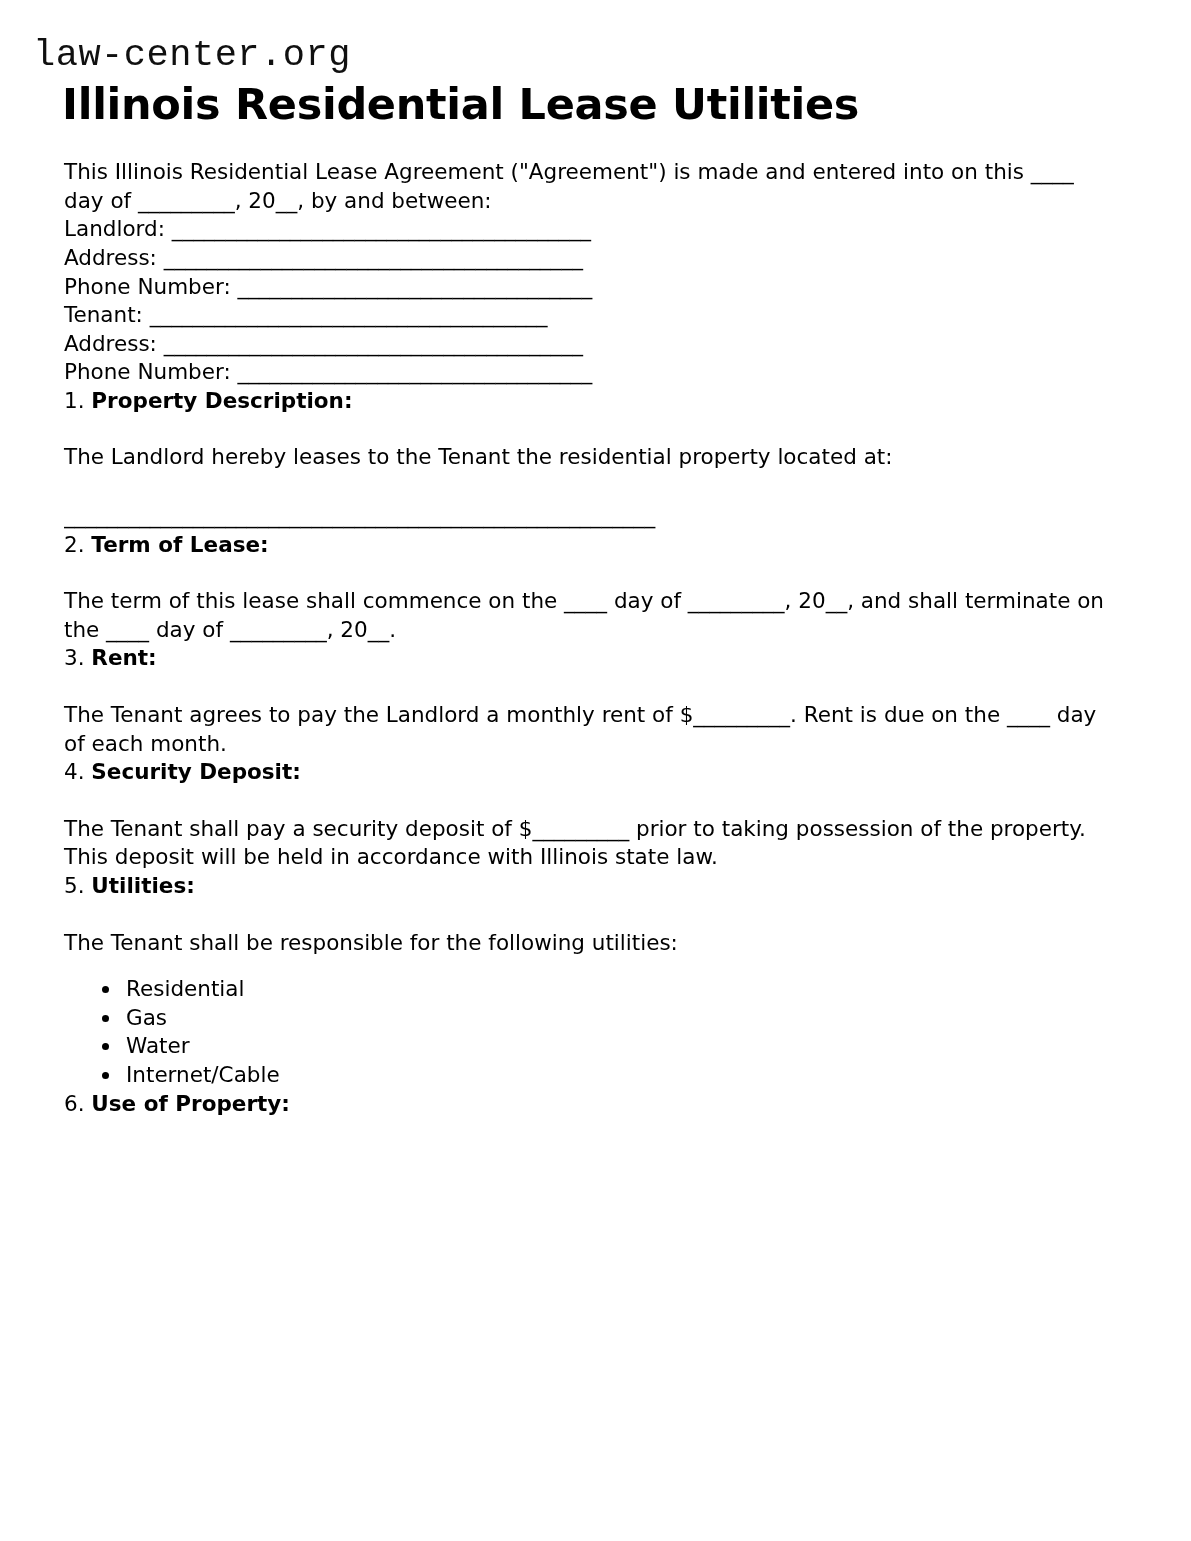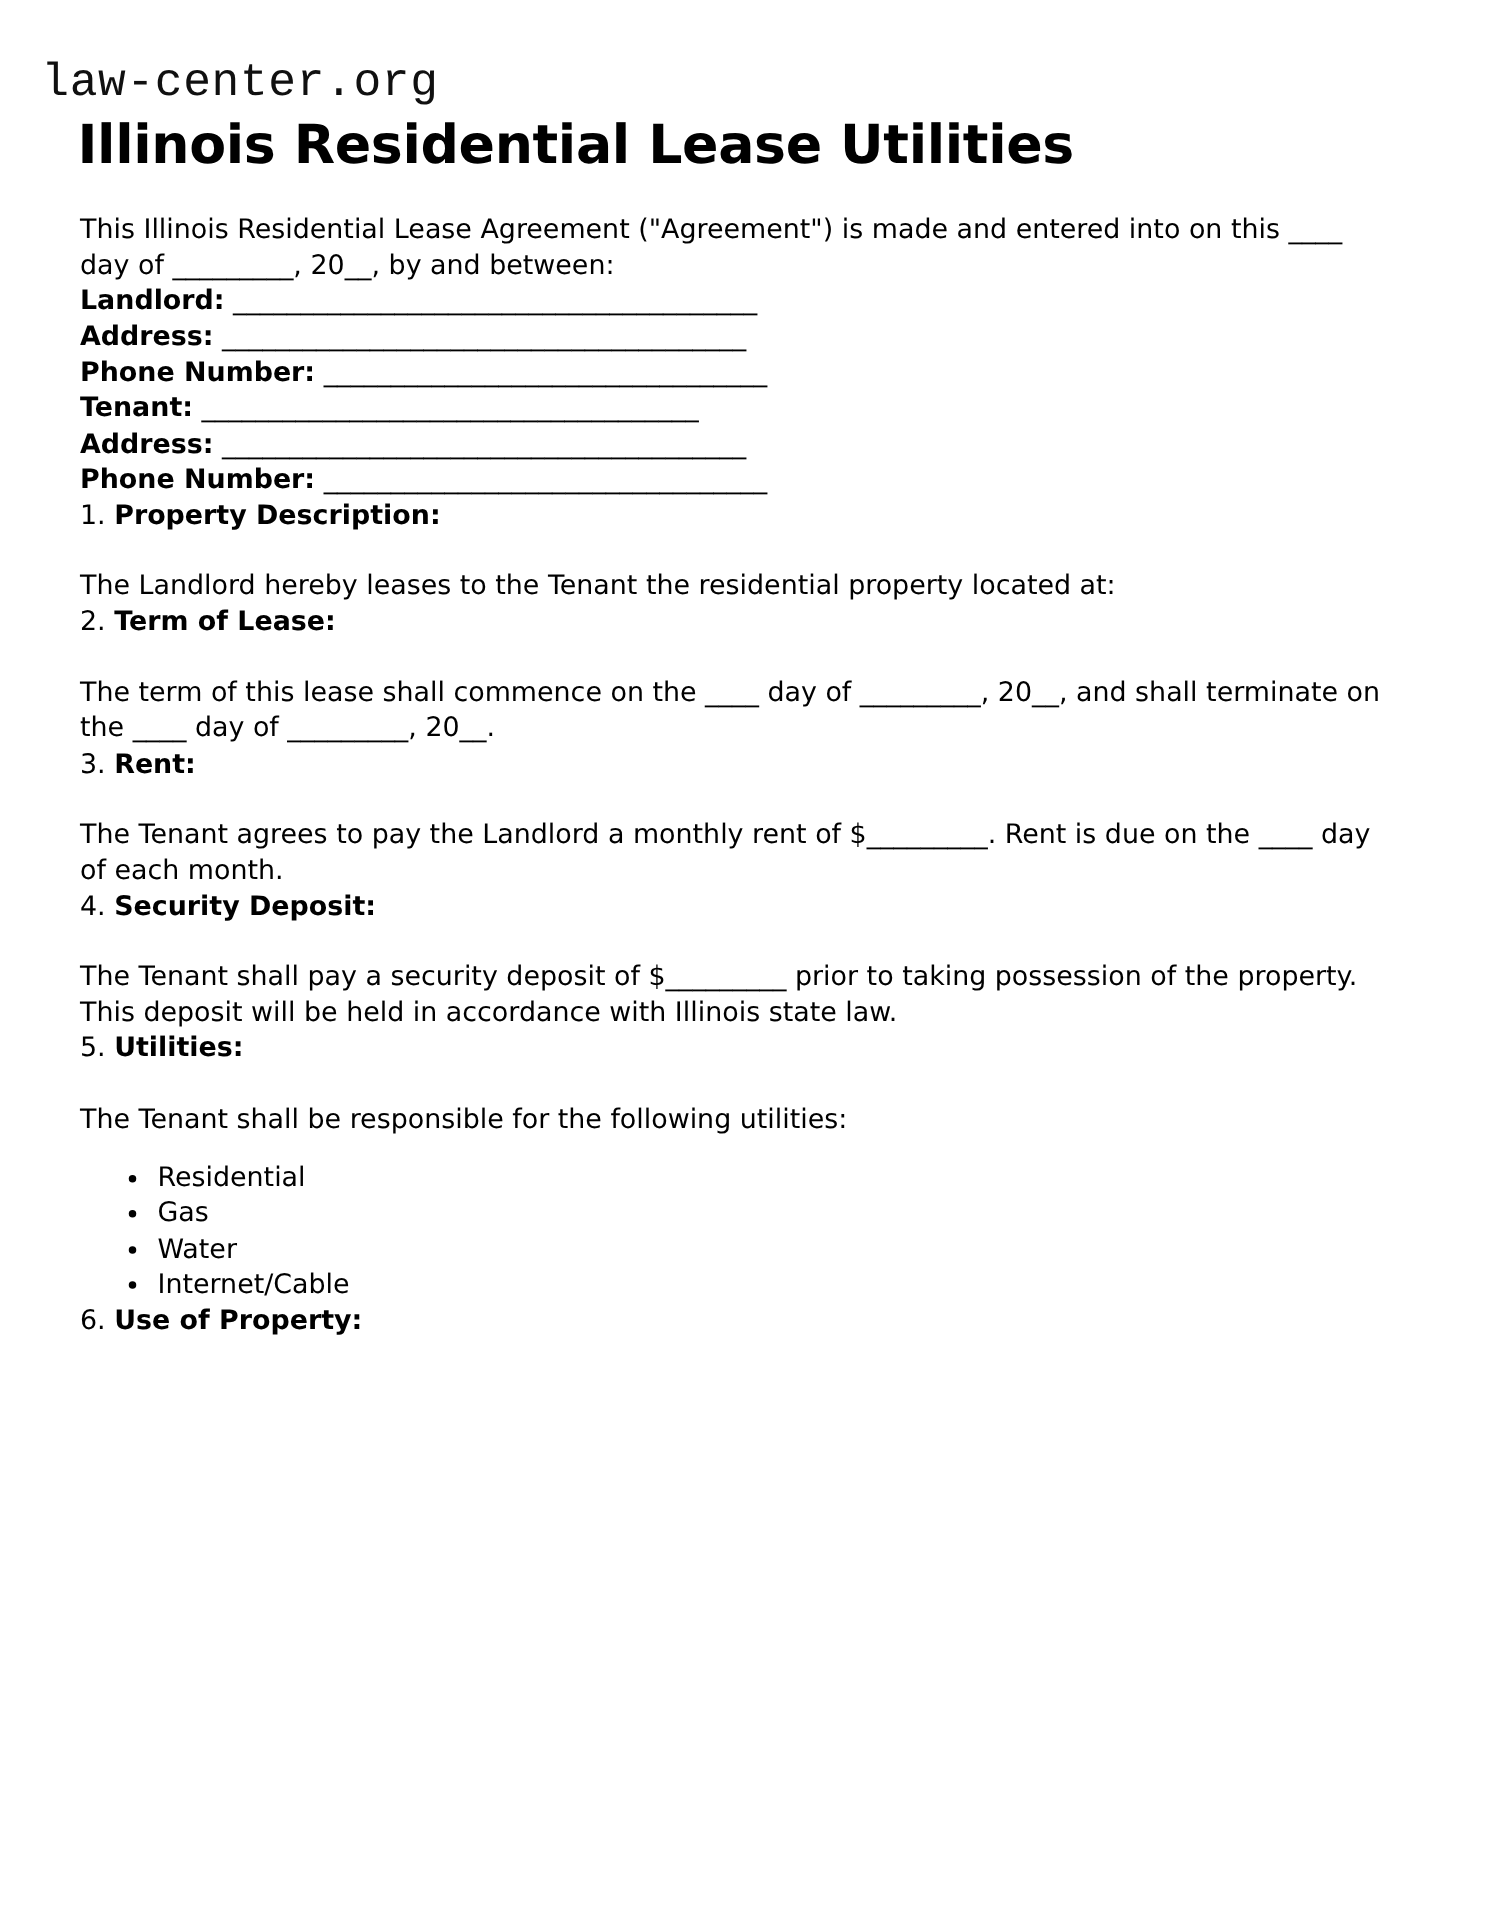--- a/index.html
+++ b/index.html
@@ -24,21 +24,21 @@
   }
   .header {
     padding: 30px 0 0 0;
   }
   .site-logo {
     font-family: "Liberation Mono", "DejaVu Sans Mono", monospace;
     font-size: 37px;
     font-weight: 400;
     letter-spacing: 0.5px;
     color: #101010;
-    margin: 16px 0 0 33px;
+    margin: 4px 0 0 33px;
     line-height: 1.15;
     white-space: nowrap;
   }
   .doc-title {
     font-family: "DejaVu Sans", sans-serif;
     font-size: 43px;
     font-weight: 700;
     letter-spacing: -0.3px;
     color: #000000;
     margin: 2px 0 0 62px;
@@ -62,21 +62,21 @@
   p.body-text {
     margin-top: 28px;
   }
   .intro {
     margin-top: 30px;
   }
   .field-line {
     margin-top: 28px;
   }
   .field-label {
-    font-weight: 700;
+    font-weight: 400;
   }
   .blank {
     letter-spacing: 0px;
   }
   .and-line {
     margin-top: 28px;
   }
   .section-head {
     margin-top: 30px;
   }
@@ -157,20 +157,21 @@
     <p class="field-line">
       <span class="field-label">Phone Number:</span>
       <span class="blank">_________________________________</span>
     </p>
 
     <p class="section-head">
       <span class="section-num">1.</span>
       <span class="section-title">Property Description:</span>
     </p>
     <p class="body-text sec1-para">The Landlord hereby leases to the Tenant the residential property located at:</p>
+    <span class="standalone-blank">_______________________________________________________</span>
 
     <p class="section-head">
       <span class="section-num">2.</span>
       <span class="section-title">Term of Lease:</span>
     </p>
     <p class="body-text sec-body">The term of this lease shall commence on the ____ day of _________, 20__, and shall terminate on the ____ day of _________, 20__.</p>
 
     <p class="section-head">
       <span class="section-num">3.</span>
       <span class="section-title">Rent:</span>

